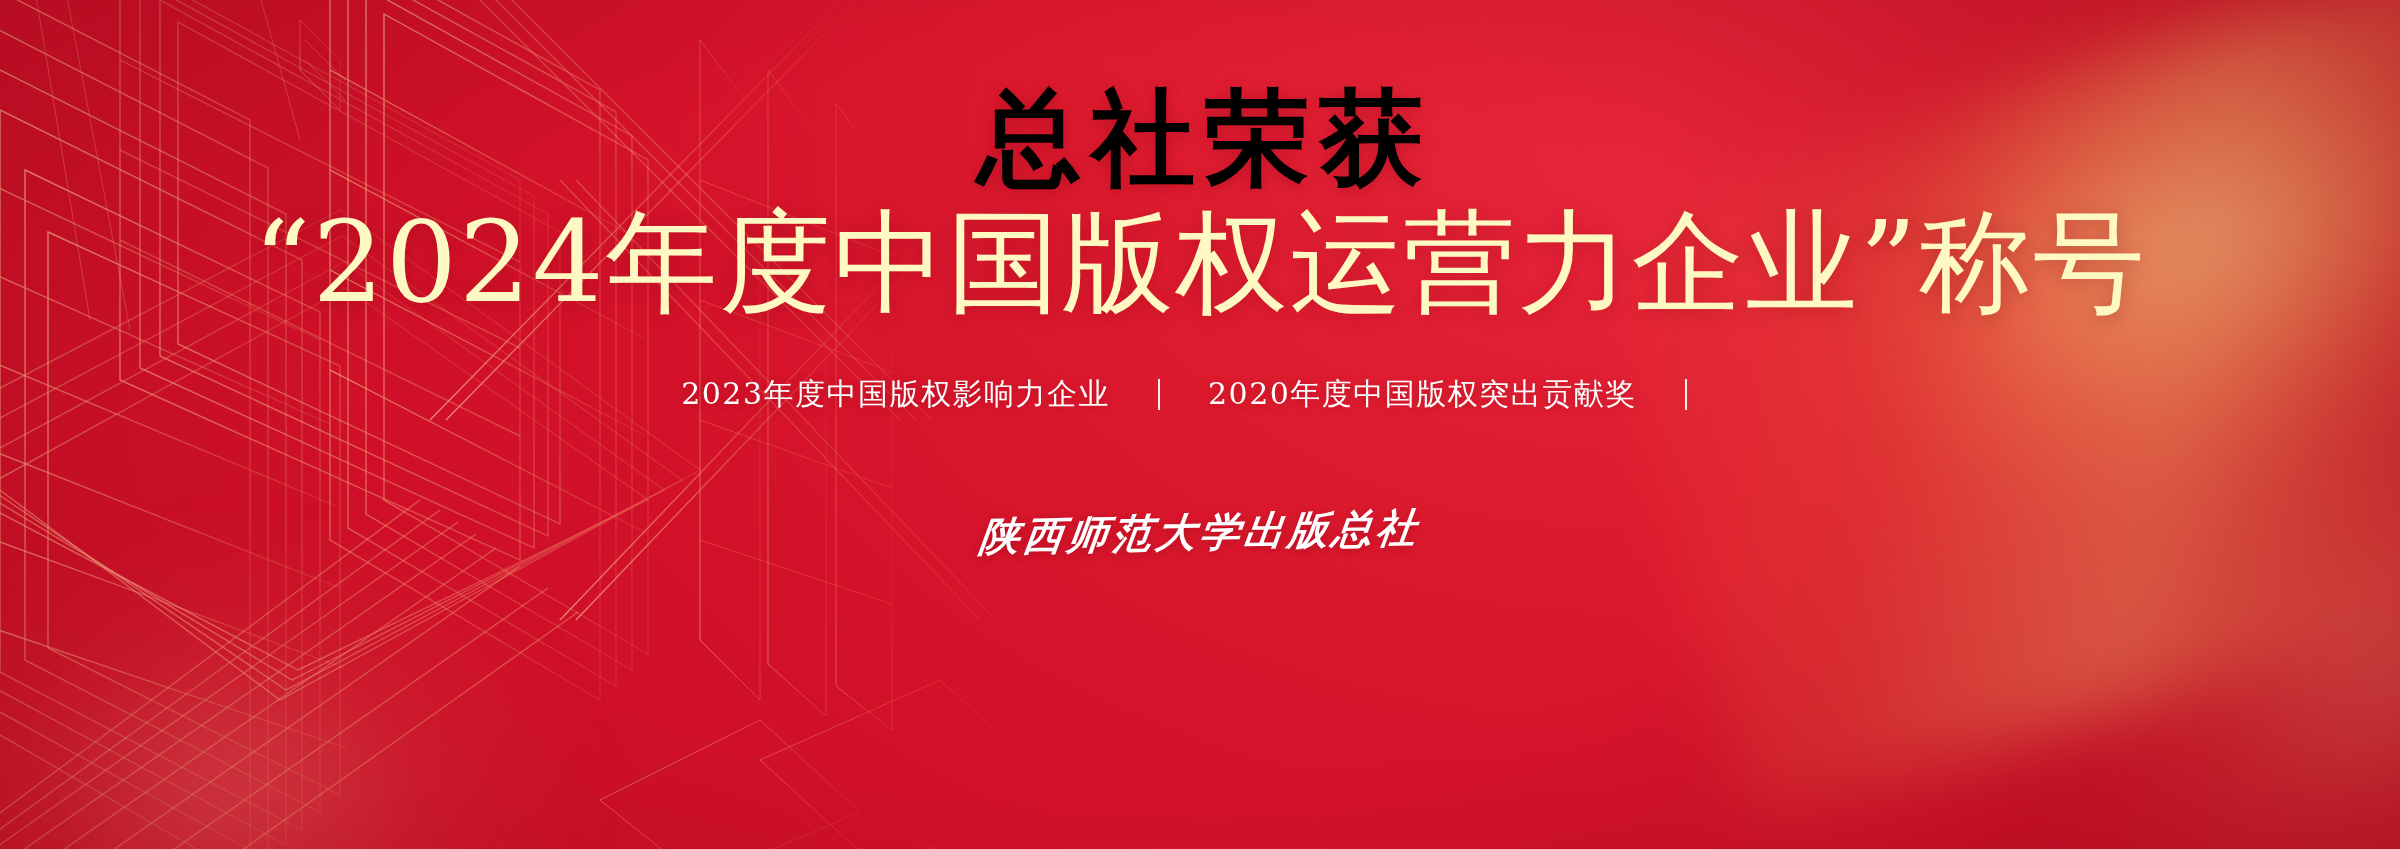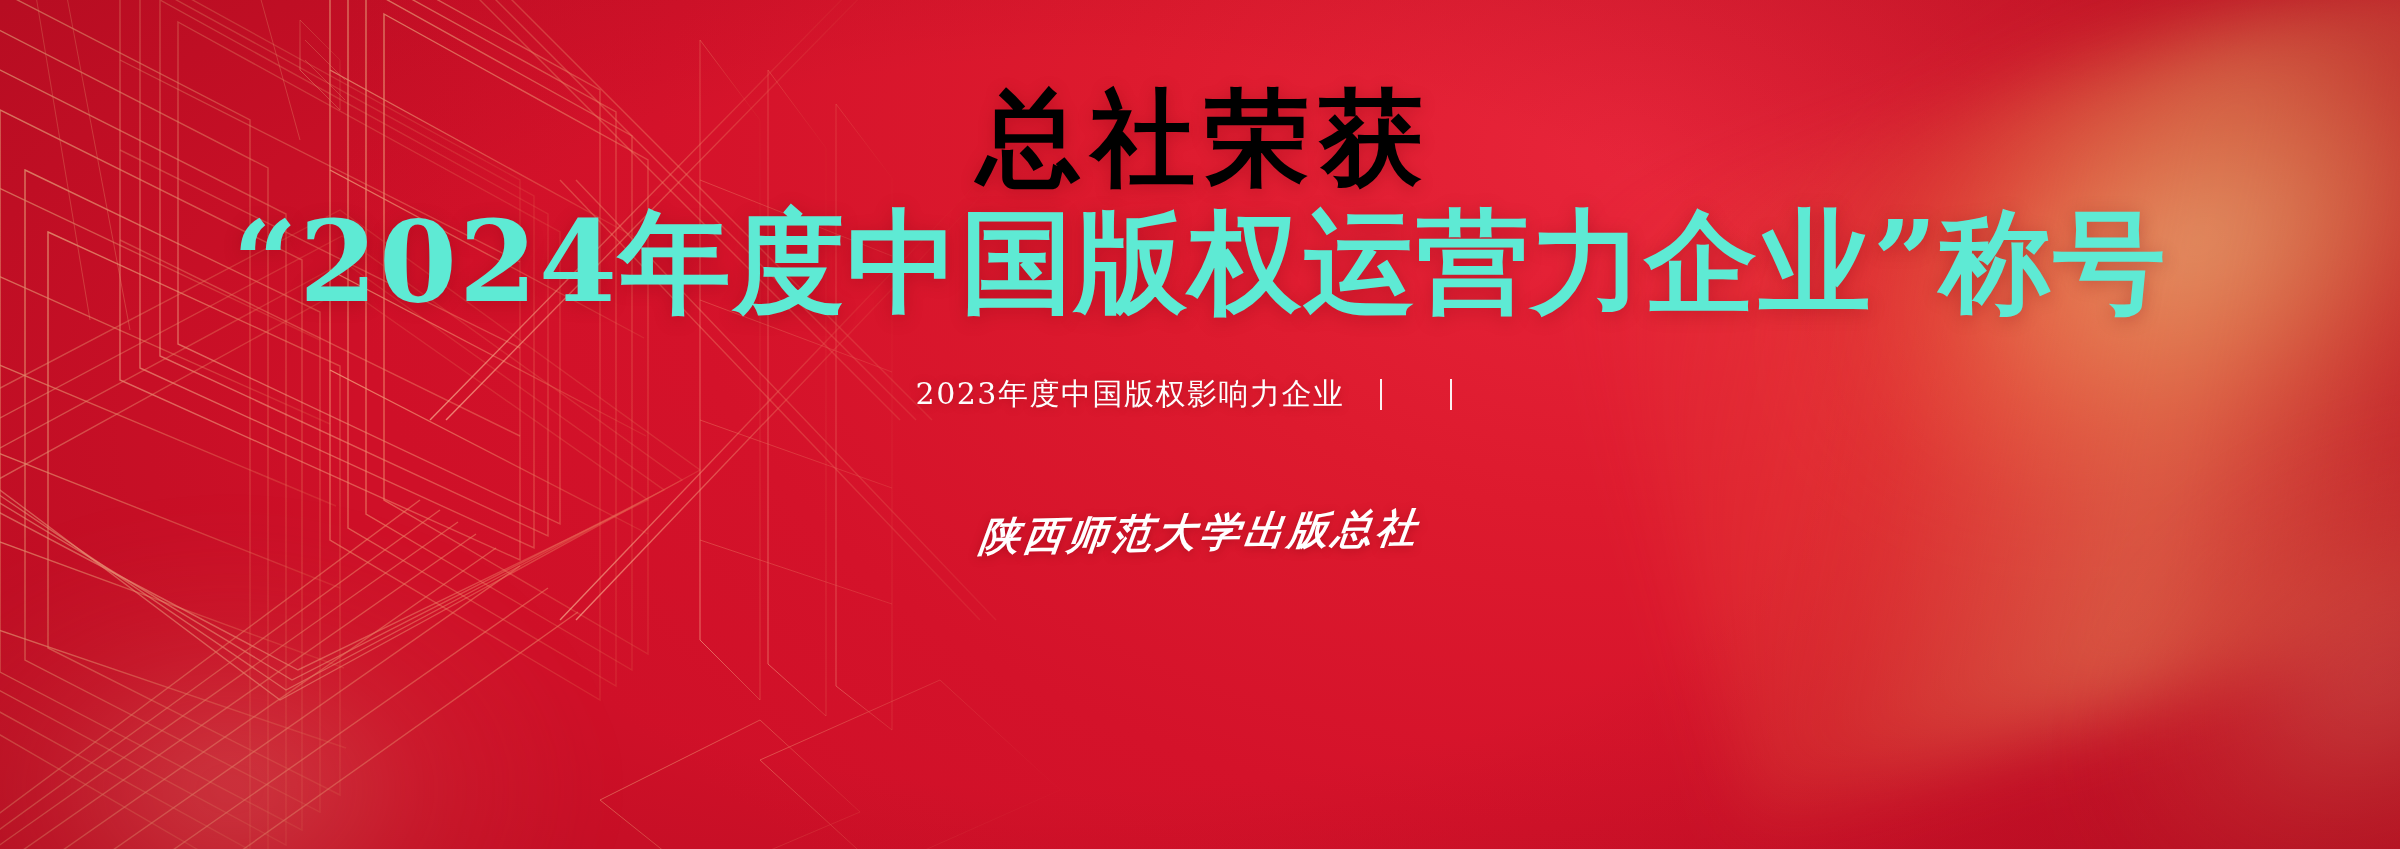--- a/index.html
+++ b/index.html
@@ -102,30 +102,30 @@
     color: #000000;
     font-weight: 700;
     text-shadow: 0 3px 16px rgba(120,0,12,0.30);
     padding-left: 10px;
   }
   .title-2 {
     margin-top: 16px;
     font-size: 112px;
     line-height: 1.0;
     letter-spacing: 2px;
-    color: #5eead4;
-    font-weight: 700;
+    color: #fef9c3;
+    font-weight: 400;
     white-space: nowrap;
     text-shadow: 0 3px 18px rgba(120,0,12,0.30);
   }
   .subtitle-row {
     margin-top: 56px;
     display: flex;
     align-items: center;
-    gap: 0;
+    gap: 12px;
     color: #fdfdfd;
     font-size: 30px;
     letter-spacing: 1.5px;
     white-space: nowrap;
     text-shadow: 0 1px 8px rgba(120,0,12,0.34);
   }
   .subtitle-item { padding: 0 2px; }
   .subtitle-sep {
     display: inline-block;
     width: 2px;
@@ -280,19 +280,20 @@
 
   <div class="content">
 
     <div class="title-1">总社荣获</div>
 
     <div class="title-2">“2024年度中国版权运营力企业”称号</div>
 
     <div class="subtitle-row">
       <span class="subtitle-item">2023年度中国版权影响力企业</span>
       <span class="subtitle-sep"></span>
+      <span class="subtitle-item">2020年度中国版权突出贡献奖</span>
       <span class="subtitle-sep"></span>
     </div>
 
     <div class="signature">陕西师范大学出版总社</div>
 
   </div>
 </div>
 
 </body></html>

